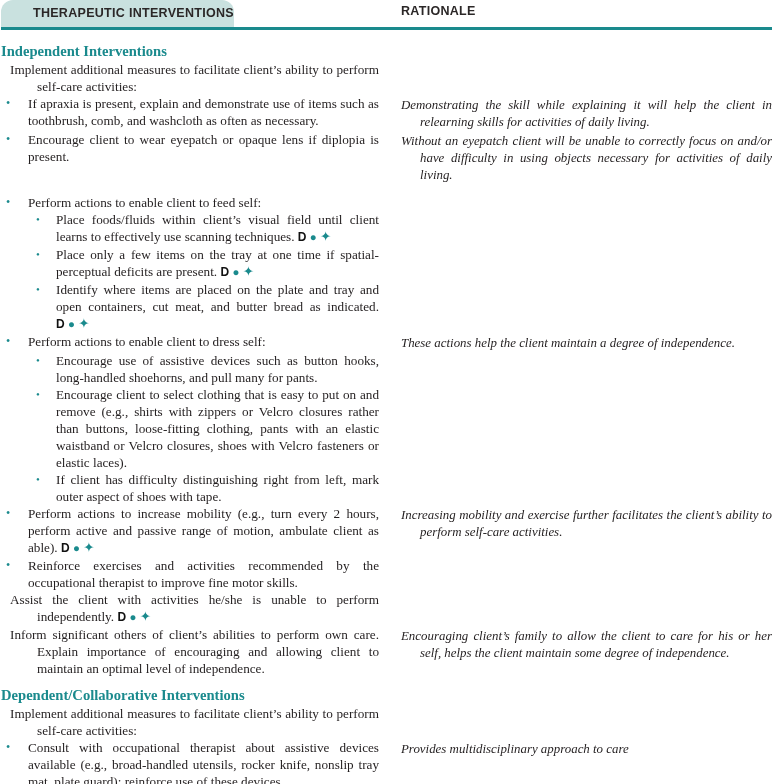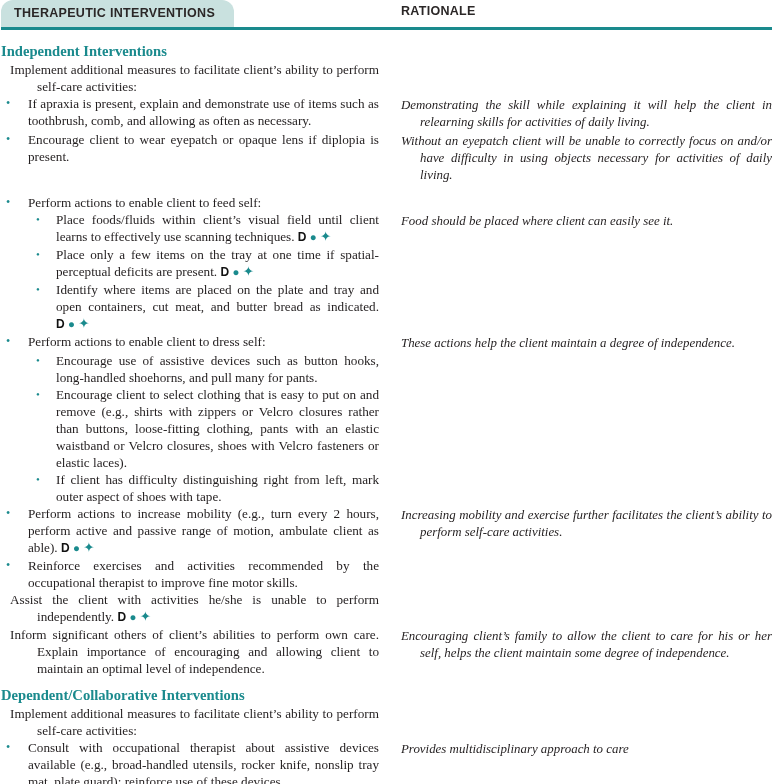--- a/index.html
+++ b/index.html
@@ -25,20 +25,21 @@
     column-gap:22px;
     align-items:end;
     border-bottom:3px solid var(--teal);
   }
   .tab{
     width:233px;height:27px;
     background:var(--tab-bg);
     border-radius:12px 12px 0 0;
     display:flex;align-items:center;
     padding-left:13px;
+    justify-content:flex-end;
   }
   .tab span,.rhead span{
     font-family:"Liberation Sans", sans-serif;
     font-weight:bold;
     font-size:12.5px;
     letter-spacing:.3px;
     color:#2b2727;
   }
   .rhead{padding:0 0 7px 0;}
 
@@ -117,21 +118,21 @@
       <div class="row">
         <div class="cell-left">
           <div class="para">Implement additional measures to facilitate client’s ability to perform self-care activities:</div>
         </div>
         <div class="cell-right"></div>
       </div>
       <div class="row">
         <div class="cell-left">
           <div class="bul b1">
             <span class="blt">•</span>
-            <div class="txt">If apraxia is present, explain and demonstrate use of items such as toothbrush, comb, and allowing as often as necessary.</div>
+            <div class="txt">If apraxia is present, explain and demonstrate use of items such as toothbrush, comb, and washcloth as often as necessary.</div>
           </div>
         </div>
         <div class="cell-right">
           <div class="rat">Demonstrating the skill while explaining it will help the client in relearning skills for activities of daily living.</div>
         </div>
       </div>
       <div class="row">
         <div class="cell-left">
           <div class="bul b1">
             <span class="blt">•</span>
@@ -150,23 +151,20 @@
           </div>
         </div>
         <div class="cell-right"></div>
       </div>
       <div class="row">
         <div class="cell-left">
           <div class="bul b2">
             <span class="blt">•</span>
             <div class="txt">Place foods/fluids within client’s visual field until client learns to effectively use scanning techniques. <span class="mk"><b class="mk-d">D</b> <span class="mk-c">●</span> <span class="mk-s">✦</span></span></div>
           </div>
-        </div>
-        <div class="cell-right">
-          <div class="rat">Food should be placed where client can easily see it.</div>
         </div>
       </div>
       <div class="row">
         <div class="cell-left">
           <div class="bul b2">
             <span class="blt">•</span>
             <div class="txt">Place only a few items on the tray at one time if spatial-perceptual deficits are present. <span class="mk"><b class="mk-d">D</b> <span class="mk-c">●</span> <span class="mk-s">✦</span></span></div>
           </div>
         </div>
       </div>

